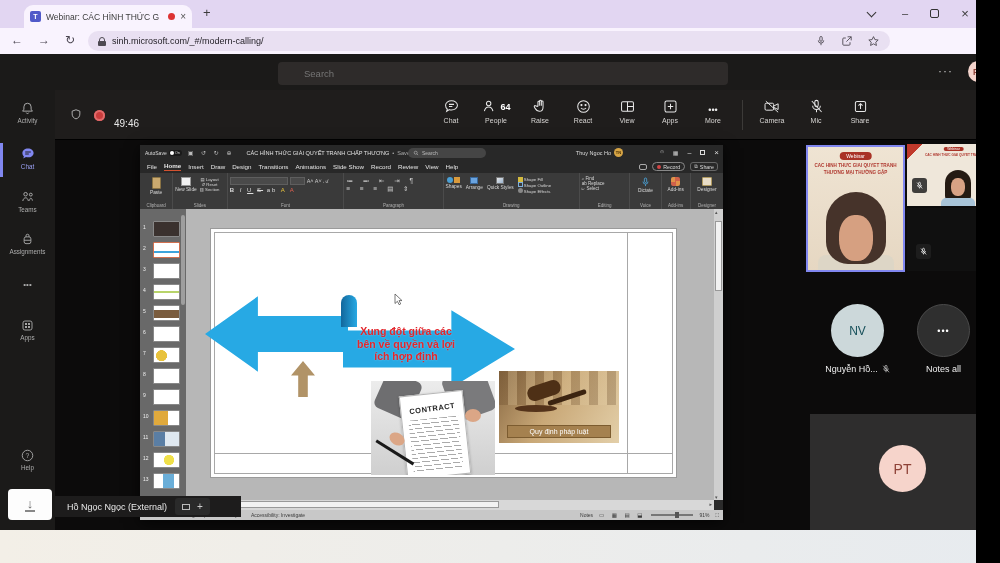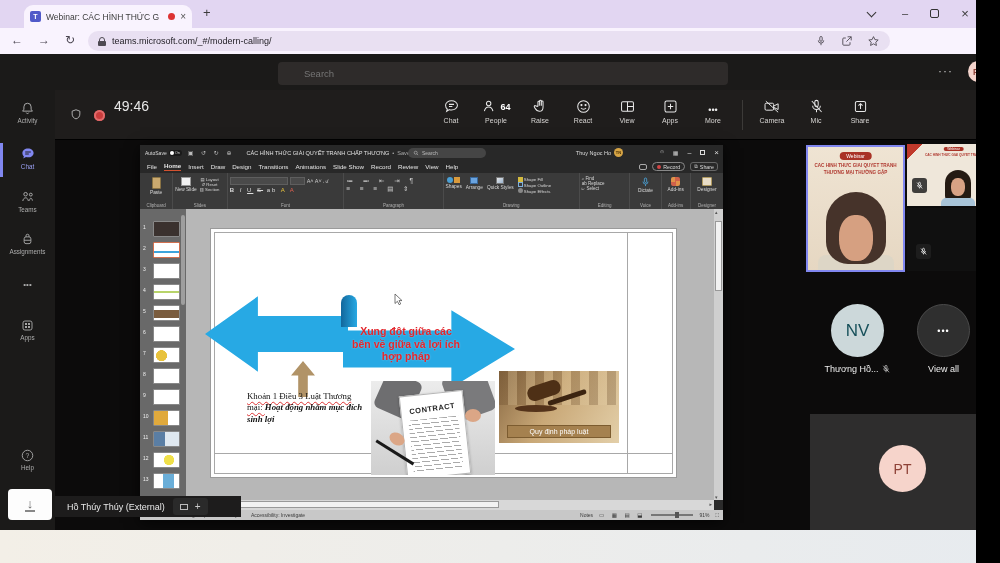--- a/index.html
+++ b/index.html
@@ -89,21 +89,21 @@
         </svg>
       </span>
     <span class="abs" style="left:951px;top:31px;width:18px;height:18px;border-radius:50%;background:#7c5bc0;color:#fff;font-size:10px;display:flex;align-items:center;justify-content:center">T</span>
     <span class="abs" style="left:981px;top:33px;font-size:11px;color:#3e3a42">⋮</span>
   </div>
   <div id="urlbar">
     <span style="position:relative;width:8px;height:9px;flex:none">
         <span style="position:absolute;left:1px;top:0;width:6px;height:6px;border:1.4px solid #4e4a52;border-radius:3px 3px 0 0"></span>
         <span style="position:absolute;left:0;top:4px;width:8px;height:5px;background:#4e4a52;border-radius:1px"></span>
       </span>
-    <span id="urltext" style="flex:1">teams.microsoft.com/_#/modern-calling/</span>
+    <span id="urltext" style="flex:1">sinh.microsoft.com/_#/modern-calling/</span>
     <span>
         <svg width="12" height="12" viewBox="0 0 20 20" fill="none" stroke="#4e4a52" stroke-width="1.5">
           <rect x="8" y="2.5" width="4" height="8" rx="2"></rect>
           <path d="M5.5 9a4.5 4.5 0 0 0 9 0M10 13.5V17"></path>
         </svg>
       </span>
     <span style="margin-left:8px">
         <svg width="12" height="12" viewBox="0 0 20 20" fill="none" stroke="#4e4a52" stroke-width="1.5">
           <path d="M8 5H4.5A1.5 1.5 0 0 0 3 6.5v9A1.5 1.5 0 0 0 4.5 17h9a1.5 1.5 0 0 0 1.5-1.5V12"></path>
           <path d="M11 3h6v6M17 3l-8 8"></path>
@@ -201,21 +201,21 @@
     <span style="font-size:13px;color:#666;border-bottom:2px solid #888;line-height:1.05;padding:0 2px">↓</span>
   </div>
 
   <div id="meetbar"></div>
   <span class="abs" style="left:69px;top:108px">
       <svg width="14" height="14" viewBox="0 0 20 20" fill="none" stroke="#b9b9b9" stroke-width="1.3">
         <path d="M10 2.5l5.5 2v4c0 3.8-2.3 6.2-5.5 7-3.2-.8-5.5-3.2-5.5-7v-4l5.5-2z"></path>
       </svg>
     </span>
   <span class="abs" style="left:94px;top:110px;width:11px;height:11px;border-radius:50%;background:#c93c3c;box-shadow:inset 0 0 0 2px #e06a6a"></span>
-  <span class="abs" style="left:114px;top:98px;color:#e8e8e8;font-size:14px">49:46</span>
+  <span class="abs" style="left:114px;top:118px;color:#e8e8e8;font-size:10px">49:46</span>
 
   <div class="mtool" style="left:433px;width:36px">
     <span class="ic">
         <svg width="17" height="17" viewBox="0 0 20 20" fill="none" stroke="#e8e8e8" stroke-width="1.2">
           <path d="M10 3.2c3.9 0 7 2.4 7 5.4s-3.1 5.4-7 5.4c-.9 0-1.7-.1-2.5-.3L4.3 15.6l.8-2.5C3.8 12 3 10.4 3 8.6c0-3 3.1-5.4 7-5.4z"></path>
           <path d="M7 7.5h6M7 10h4"></path>
         </svg>
       </span>
     <span class="lbl">Chat</span>
   </div>
@@ -468,25 +468,24 @@
       <div id="slide">
         <div style="position:absolute;inset:3px;border:1px solid #a8a8a8"></div>
         <div style="position:absolute;left:416px;top:3px;bottom:3px;width:1px;background:#a8a8a8"></div>
         <div style="position:absolute;left:3px;right:3px;top:224px;height:1px;background:#a8a8a8"></div>
 
         <div style="position:absolute;left:-6px;top:64px;width:143px;height:82px;background:#27a9e4;clip-path:polygon(0 50%,37% 4%,37% 28%,100% 28%,100% 72%,37% 72%,37% 96%)"></div>
 
         <div style="position:absolute;left:130px;top:66px;width:16px;height:32px;background:linear-gradient(90deg,#12679c,#27a9e4);border-radius:8px 8px 0 0"></div>
 
         <div style="position:absolute;left:132px;top:78px;width:172px;height:84px;background:#27a9e4;clip-path:polygon(100% 50%,63% 4%,63% 28%,0 28%,0 72%,63% 72%,63% 96%)"></div>
-        <div style="position:absolute;left:140px;top:96px;width:110px;text-align:center;color:#e3262c;font-weight:bold;font-size:10.5px;line-height:1.2;text-shadow:0 0 2px rgba(255,255,255,.4)">Xung đột giữa các bên về giữa và lợi ích hợp pháp</div>
+        <div style="position:absolute;left:140px;top:96px;width:110px;text-align:center;color:#e3262c;font-weight:bold;font-size:10.5px;line-height:1.2;text-shadow:0 0 2px rgba(255,255,255,.4)">Xung đột giữa các bên về quyền và lợi ích hợp định</div>
 
         <div style="position:absolute;left:80px;top:132px;width:24px;height:36px;background:#b19367;clip-path:polygon(50% 0,100% 40%,70% 40%,70% 100%,30% 100%,30% 40%,0 40%)"></div>
 
-        <div class="serif" style="position:absolute;left:36px;top:162px;width:122px;font-size:8.8px;color:#111;line-height:1.3"><span style="text-decoration:underline wavy #d33 .5px;text-underline-offset:1.5px">Khoản 1 Điều 3 Luật Thương mại: </span><b><i>Hoạt động nhằm mục đích sinh lợi</i></b></div>
 
         <div style="position:absolute;left:160px;top:152px;width:124px;height:94px;background:linear-gradient(180deg,#ececec,#cfcfcf);overflow:hidden">
           <div style="position:absolute;left:8px;top:-6px;width:38px;height:40px;background:#6e6e70;transform:rotate(24deg);border-radius:6px"></div>
           <div style="position:absolute;right:4px;top:-10px;width:44px;height:46px;background:#7a7a7c;transform:rotate(-20deg);border-radius:6px"></div>
           <div style="position:absolute;left:32px;top:12px;width:64px;height:84px;background:#fff;border:1px solid #b5b5b5;transform:rotate(-6deg);box-shadow:0 1px 3px rgba(0,0,0,.3)">
             <div style="text-align:center;margin-top:10px;font-weight:800;font-size:7.5px;letter-spacing:.5px;color:#222;transform:rotate(-2deg)">CONTRACT</div>
             <div style="position:absolute;left:6px;right:6px;top:24px;height:52px;background:repeating-linear-gradient(#aaa 0 .8px,transparent .8px 4.2px)"></div>
           </div>
           <div style="position:absolute;left:18px;top:52px;width:16px;height:12px;background:#dba686;border-radius:50%;transform:rotate(30deg)"></div>
           <div style="position:absolute;right:14px;top:28px;width:16px;height:13px;background:#dba686;border-radius:50%"></div>
@@ -526,21 +525,21 @@
         <span style="width:42px;height:1.5px;background:#777;position:relative;display:inline-block">
             <span style="position:absolute;left:55%;top:-2.5px;width:4px;height:6px;background:#555"></span>
           </span>
         <span>91%</span>
         <span>⛶</span>
       </span>
     </div>
   </div>
 
   <div class="abs flex" style="left:55px;top:496px;width:186px;height:21px;background:#1d1c1c;gap:8px;z-index:5">
-    <span style="color:#e8e8e8;font-size:9px;margin-left:12px;white-space:nowrap">Hồ Thúy Thúy (External)</span>
+    <span style="color:#e8e8e8;font-size:9px;margin-left:12px;white-space:nowrap">Hồ Ngọc Ngọc (External)</span>
     <span class="flex" style="gap:7px;background:#2a2a2a;height:17px;padding:0 7px;border-radius:3px">
       <span style="width:8px;height:6px;border:1px solid #bbb"></span>
       <span style="color:#ccc;font-size:10px">+</span>
     </span>
   </div>
 
   <div class="tile" style="left:806px;top:145px;width:99px;height:127px;border:2px solid #8187f0;background:linear-gradient(180deg,#efe4d3,#e6d7c2)">
     <span style="position:absolute;left:50%;transform:translateX(-50%);top:5px;background:#a93226;color:#fff;font-size:5px;padding:1px 7px;border-radius:6px">Webinar</span>
     <span style="position:absolute;left:0;right:0;top:16px;text-align:center;color:#b03a31;font-weight:bold;font-size:4.6px;white-space:nowrap;overflow:hidden">CÁC HÌNH THỨC GIẢI QUYẾT TRANH</span>
     <span style="position:absolute;left:0;right:0;top:23px;text-align:center;color:#b03a31;font-weight:bold;font-size:4.6px">THƯƠNG MẠI THƯỜNG GẶP</span>
@@ -565,36 +564,36 @@
   <div class="tile" style="left:907px;top:208px;width:93px;height:63px;background:#101010">
     <span class="micbadge" style="left:9px;top:36px">
         <svg width="9" height="9" viewBox="0 0 20 20" fill="none" stroke="#fff" stroke-width="1.6">
           <rect x="8" y="2.8" width="4" height="7.5" rx="2"></rect>
           <path d="M5.5 9a4.5 4.5 0 0 0 9 0M10 13.5v3"></path>
           <path d="M4.5 3.5l11.5 13"></path>
         </svg>
       </span>
   </div>
   <div class="abs" style="left:831px;top:304px;width:53px;height:53px;border-radius:50%;background:#ccd8da;display:flex;align-items:center;justify-content:center">
-    <span style="font-size:17px;color:#17505a">NV</span>
+    <span style="font-size:12px;color:#17505a">NV</span>
   </div>
   <div class="abs flex" style="left:810px;top:364px;width:96px;justify-content:center;gap:3px">
-    <span style="color:#eee;font-size:9px">Thương Hồ...</span>
+    <span style="color:#eee;font-size:9px">Nguyễn Hồ...</span>
     <span>
         <svg width="10" height="10" viewBox="0 0 20 20" fill="none" stroke="#ccc" stroke-width="1.5">
           <rect x="8" y="2.8" width="4" height="7.5" rx="2"></rect>
           <path d="M5.5 9a4.5 4.5 0 0 0 9 0M10 13.5v3"></path>
           <path d="M4.5 3.5l11.5 13"></path>
         </svg>
       </span>
   </div>
   <div class="abs" style="left:917px;top:304px;width:53px;height:53px;border-radius:50%;background:#2f2f2f;border:1px solid #4a4a4a;display:flex;align-items:center;justify-content:center">
     <span style="color:#fff;font-size:9px;letter-spacing:1px">•••</span>
   </div>
-  <span class="abs" style="left:917px;top:364px;width:53px;text-align:center;color:#eee;font-size:9px">View all</span>
+  <span class="abs" style="left:917px;top:364px;width:53px;text-align:center;color:#eee;font-size:9px">Notes all</span>
   <div class="tile" style="left:810px;top:414px;width:190px;height:116px;background:#2e2d2d">
     <span style="position:absolute;left:69px;top:31px;width:47px;height:47px;border-radius:50%;background:#f6d4cb;display:flex;align-items:center;justify-content:center">
         <span style="color:#8d4136;font-size:14px">PT</span>
       </span>
   </div>
 
   <div id="taskbar">
     
     
     

